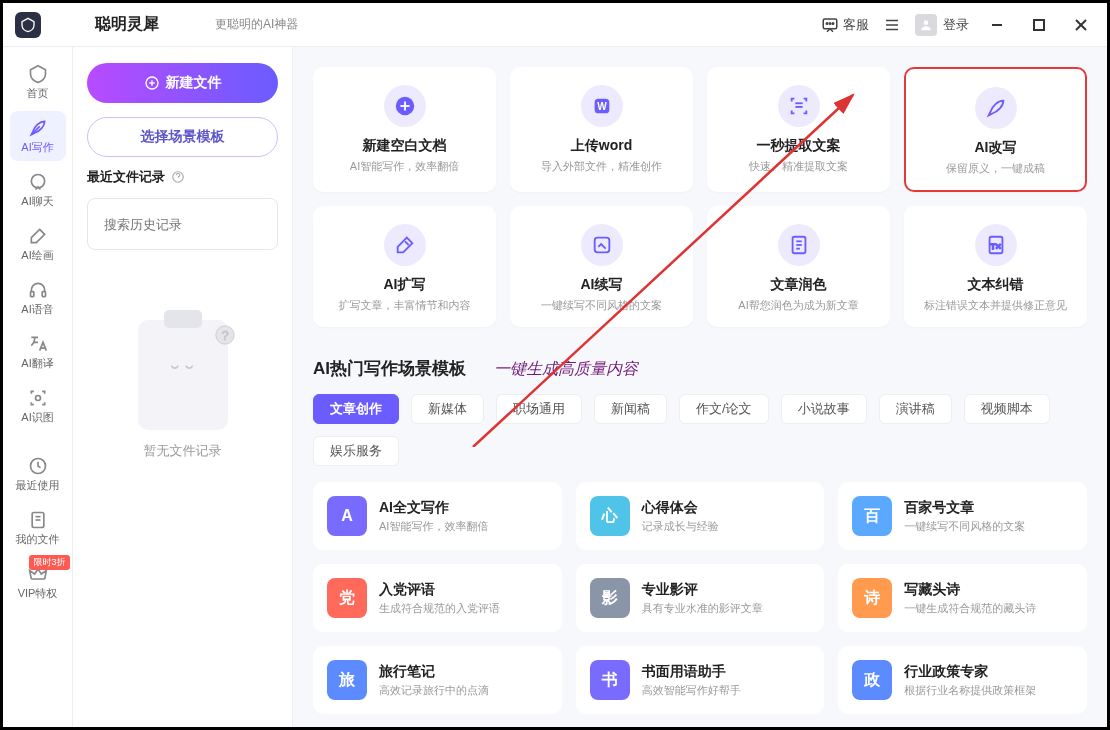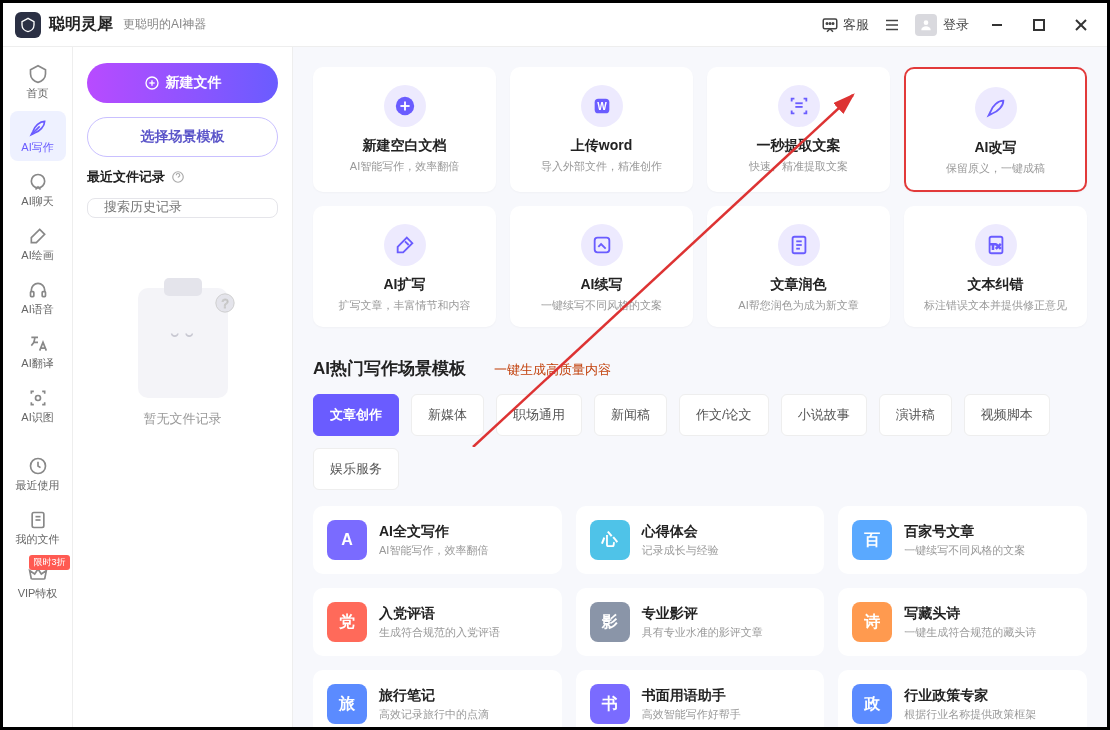--- a/index.html
+++ b/index.html
@@ -1,18 +1,18 @@
 <!DOCTYPE html>
 <html><head>
 <meta charset="utf-8">
 <style>
 * { margin: 0; padding: 0; box-sizing: border-box; }
 body { font-family: "Microsoft YaHei", "PingFang SC", sans-serif; background: #f5f6fa; width: 1110px; height: 730px; overflow: hidden; border: 3px solid #000; }
 
-.titlebar { height: 44px; background: #fff; display: flex; align-items: center; padding: 0 12px; border-bottom: 1px solid #eee; }
+.titlebar { height: 44px; background: #fff; display: flex; align-items: center; padding: 0 12px; border-bottom: 1px solid #eee; gap: 46px; }
 .logo { width: 26px; height: 26px; background: #2b3044; border-radius: 6px; display: flex; align-items: center; justify-content: center; margin-right: 8px; }
 .logo svg { width: 16px; height: 16px; }
 .app-name { font-size: 16px; font-weight: 700; color: #222; margin-right: 10px; }
 .app-tagline { font-size: 12px; color: #888; }
 .titlebar-right { margin-left: auto; display: flex; align-items: center; gap: 14px; }
 .cust-serv { display: flex; align-items: center; gap: 4px; font-size: 13px; color: #444; cursor: pointer; }
 .hamburger { width: 18px; cursor: pointer; }
 .login-btn { display: flex; align-items: center; gap: 6px; font-size: 13px; color: #444; cursor: pointer; }
 .avatar-ph { width: 22px; height: 22px; background: #d9d9de; border-radius: 4px; display: flex; align-items: center; justify-content: center; }
 .win-btn { width: 28px; height: 28px; display: flex; align-items: center; justify-content: center; cursor: pointer; color: #444; }
@@ -22,40 +22,40 @@
 .side-item { width: 56px; height: 50px; display: flex; flex-direction: column; align-items: center; justify-content: center; gap: 2px; border-radius: 8px; cursor: pointer; font-size: 11px; color: #666; position: relative; }
 .side-item.active { background: #eef1ff; color: #6a5cff; }
 .side-ico { width: 20px; height: 20px; display: flex; align-items: center; justify-content: center; }
 .side-gap { flex: 0 0 10px; }
 .badge-red { position: absolute; top: -2px; right: -4px; background: #ff5a52; color: #fff; font-size: 9px; padding: 1px 4px; border-radius: 3px; }
 
 .panel-left { width: 220px; background: #fff; padding: 16px 14px; border-right: 1px solid #eee; display: flex; flex-direction: column; }
 .btn-primary { height: 40px; border-radius: 20px; border: none; background: linear-gradient(90deg, #b84bff, #6a5cff); color: #fff; font-size: 14px; font-weight: 600; display: flex; align-items: center; justify-content: center; gap: 6px; cursor: pointer; margin-bottom: 14px; }
 .btn-outline { height: 40px; border-radius: 20px; border: 1.5px solid #c9c0ff; background: #fff; color: #5b55c9; font-size: 14px; font-weight: 600; display: flex; align-items: center; justify-content: center; cursor: pointer; margin-bottom: 11px; }
 .recent-hdr { display: flex; align-items: center; gap: 6px; font-size: 13px; font-weight: 700; color: #222; margin-bottom: 12px; }
-.search-box { height: 20px; border: 1px solid #e5e5ea; border-radius: 8px; display: flex; align-items: flex-start; padding: 0 10px; gap: 6px; }
+.search-box { height: 52px; border: 1px solid #e5e5ea; border-radius: 8px; display: flex; align-items: center; padding: 0 10px; gap: 6px; }
 .search-box input { border: none; outline: none; font-size: 13px; flex: 1; background: transparent; }
 .empty-wrap { flex: 1; display: flex; flex-direction: column; align-items: center; justify-content: flex-start; margin-top: 70px; gap: 12px; color: #999; font-size: 13px; }
 .clipboard-ill { width: 90px; height: 110px; background: #f4f4f8; border-radius: 10px; position: relative; display: flex; align-items: center; justify-content: center; }
 .clipboard-ill::before { content: ""; position: absolute; top: -10px; width: 38px; height: 18px; background: #e4e4eb; border-radius: 5px; }
 .face { font-size: 24px; color: #c8c8d2; }
 
 .main { flex: 1; padding: 20px 20px 0 20px; overflow-y: auto; background: #f7f8fc; position: relative; }
 .card-grid { display: grid; grid-template-columns: repeat(4, 1fr); gap: 14px; margin-bottom: 30px; }
 .fcard { background: #fff; border-radius: 10px; padding: 18px 8px 14px 8px; display: flex; flex-direction: column; align-items: center; cursor: pointer; box-shadow: 0 1px 2px rgba(0,0,0,0.03); }
 .fcard.highlighted { border: 2.5px solid #e23a3a; }
 .fcard-ico { width: 42px; height: 42px; border-radius: 50%; background: #edeafe; display: flex; align-items: center; justify-content: center; margin-bottom: 10px; }
 .fcard-title { font-size: 14px; font-weight: 700; color: #222; margin-bottom: 4px; }
 .fcard-desc { font-size: 11px; color: #999; text-align: center; }
 
 .section-hdr { display: flex; align-items: baseline; gap: 28px; margin-bottom: 14px; }
 .section-title { font-size: 17px; font-weight: 800; color: #222; }
-.section-sub { font-size: 13px; color: #c2410c; }
+.section-sub { font-size: 16px; color: #701a75; font-style: italic; }
 .tab-row { display: flex; gap: 12px; flex-wrap: wrap; margin-bottom: 16px; }
-.tab-pill { height: 42px; padding: 0 16px; border-radius: 6px; background: #fff; color: #555; font-size: 13px; display: flex; align-items: center; cursor: pointer; border: 1px solid #eee; }
+.tab-pill { height: 30px; padding: 0 16px; border-radius: 6px; background: #fff; color: #555; font-size: 13px; display: flex; align-items: center; cursor: pointer; border: 1px solid #eee; }
 .tab-pill.active { background: #6a5cff; color: #fff; border-color: #6a5cff; font-weight: 600; }
 .tpl-grid { display: grid; grid-template-columns: repeat(3, 1fr); gap: 14px; }
 .tcard { background: #fff; border-radius: 10px; padding: 14px; display: flex; align-items: center; gap: 12px; cursor: pointer; }
 .tcard-ico { width: 40px; height: 40px; border-radius: 8px; display: flex; align-items: center; justify-content: center; color: #fff; font-weight: 700; flex-shrink: 0; }
 .tcard-title { font-size: 14px; font-weight: 700; color: #222; margin-bottom: 2px; }
 .tcard-desc { font-size: 11px; color: #999; }
 
 .arrow-overlay { position: absolute; pointer-events: none; top: 0; left: 0; }
 </style>
 </head>

